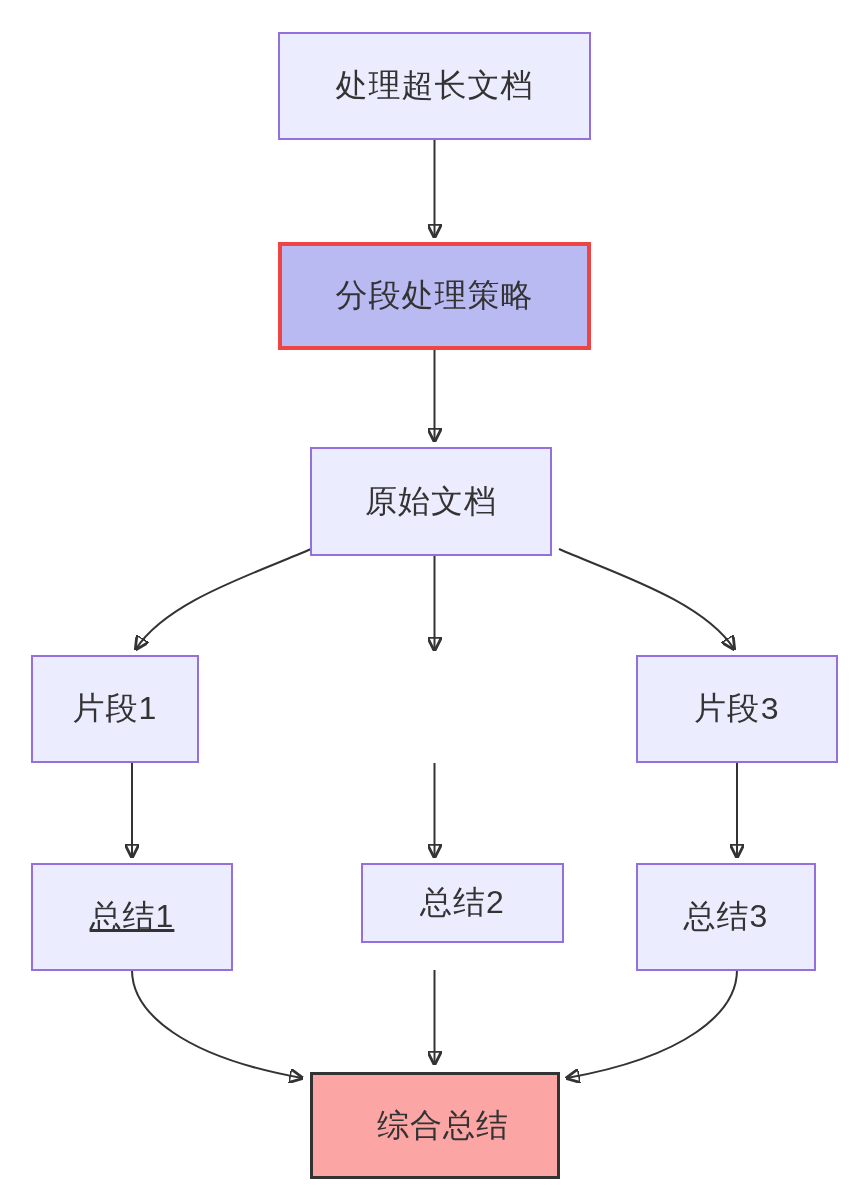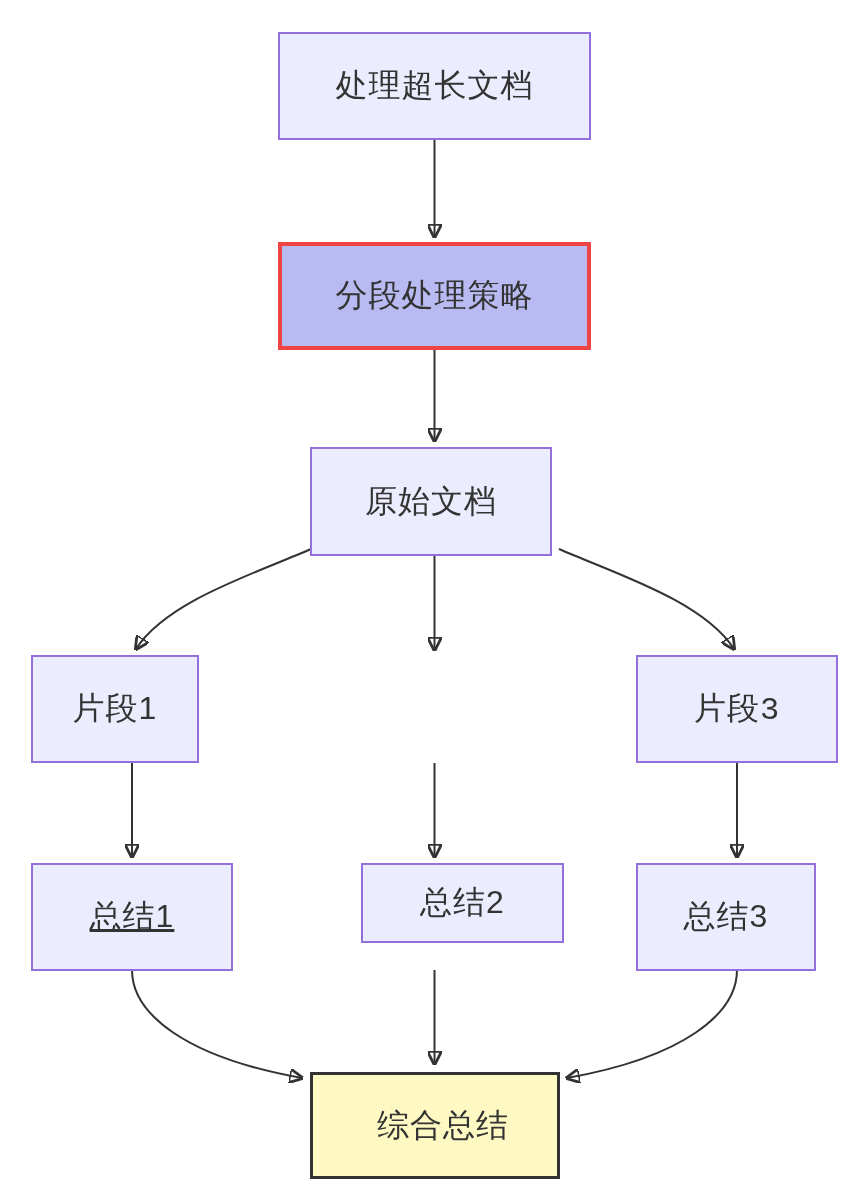--- a/index.html
+++ b/index.html
@@ -40,21 +40,21 @@
     letter-spacing: 1px;
     color: #333333;
     background: #ececff;
     border: 2px solid #9370db;
   }
   .node.accent {
     background: #b9baf2;
     border: 4px solid #ef4444;
   }
   .node.success {
-    background: #fef9c3;
+    background: #fca5a5;
     border: 3px solid #333333;
     padding-left: 16px;
   }
 </style>
 </head>
 <body>
 
 <div class="canvas">
 
   <svg class="edges-layer" viewBox="0 0 852 1196" xmlns="http://www.w3.org/2000/svg">

